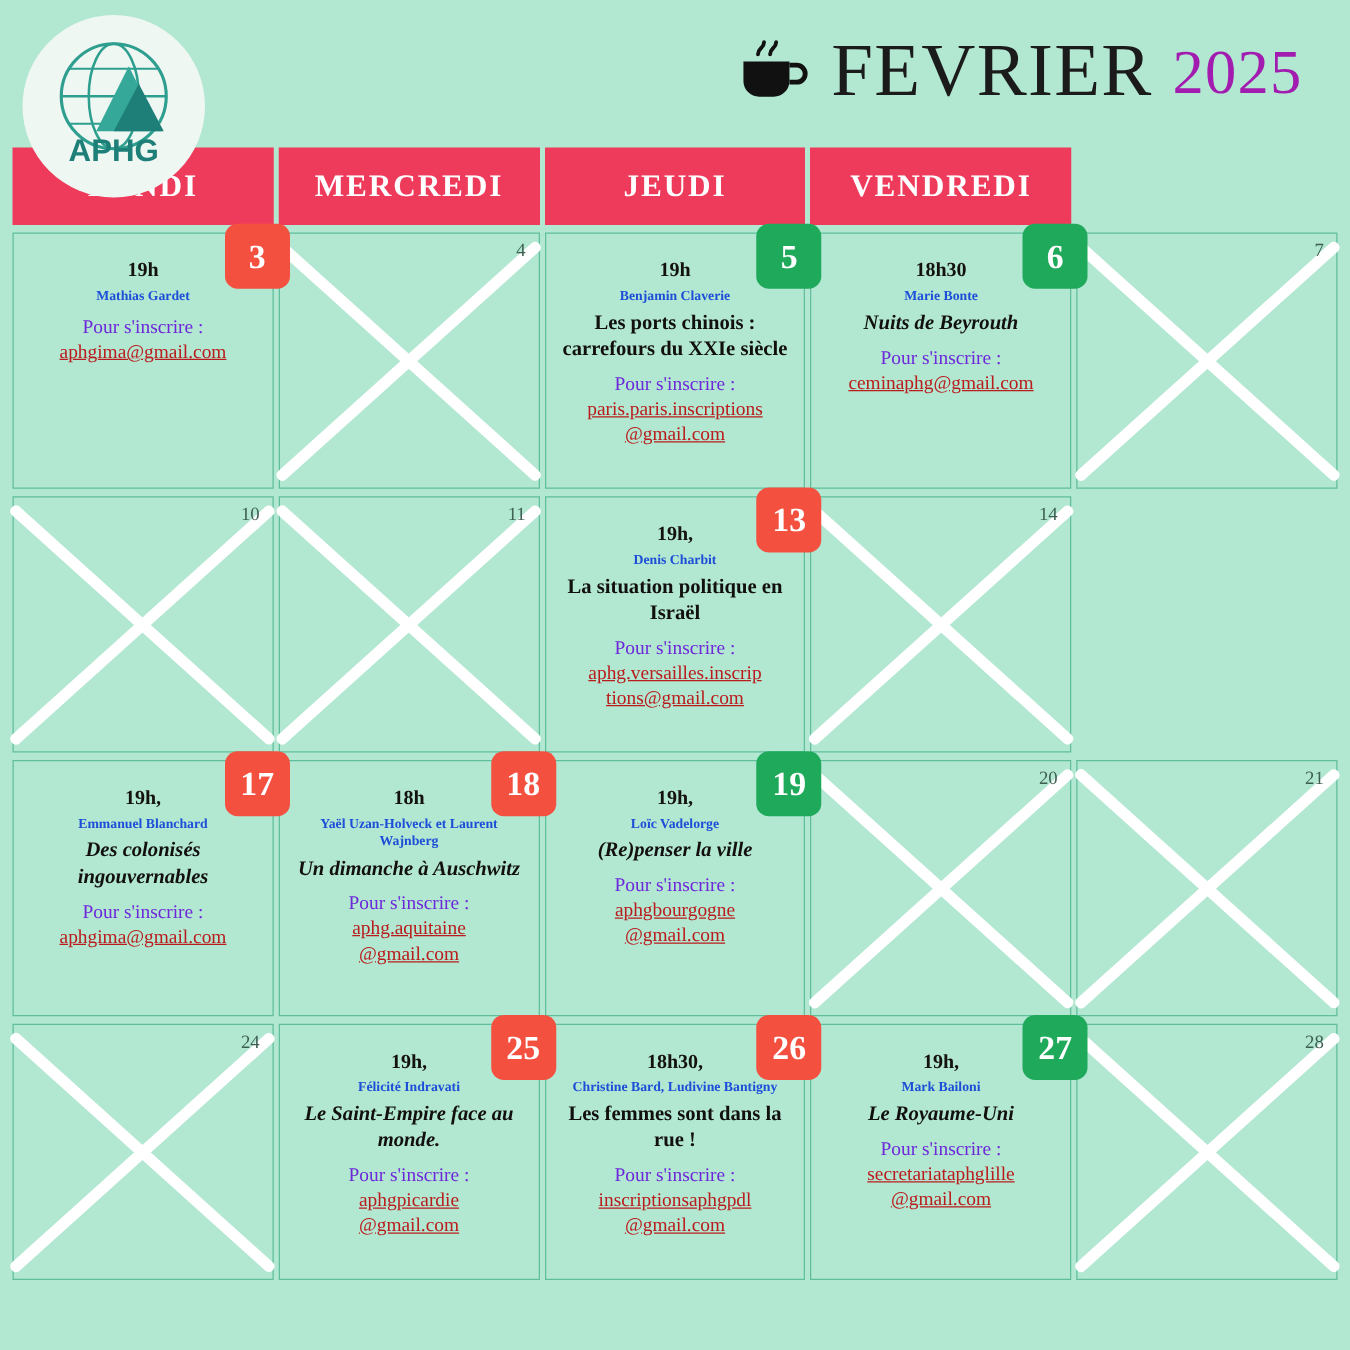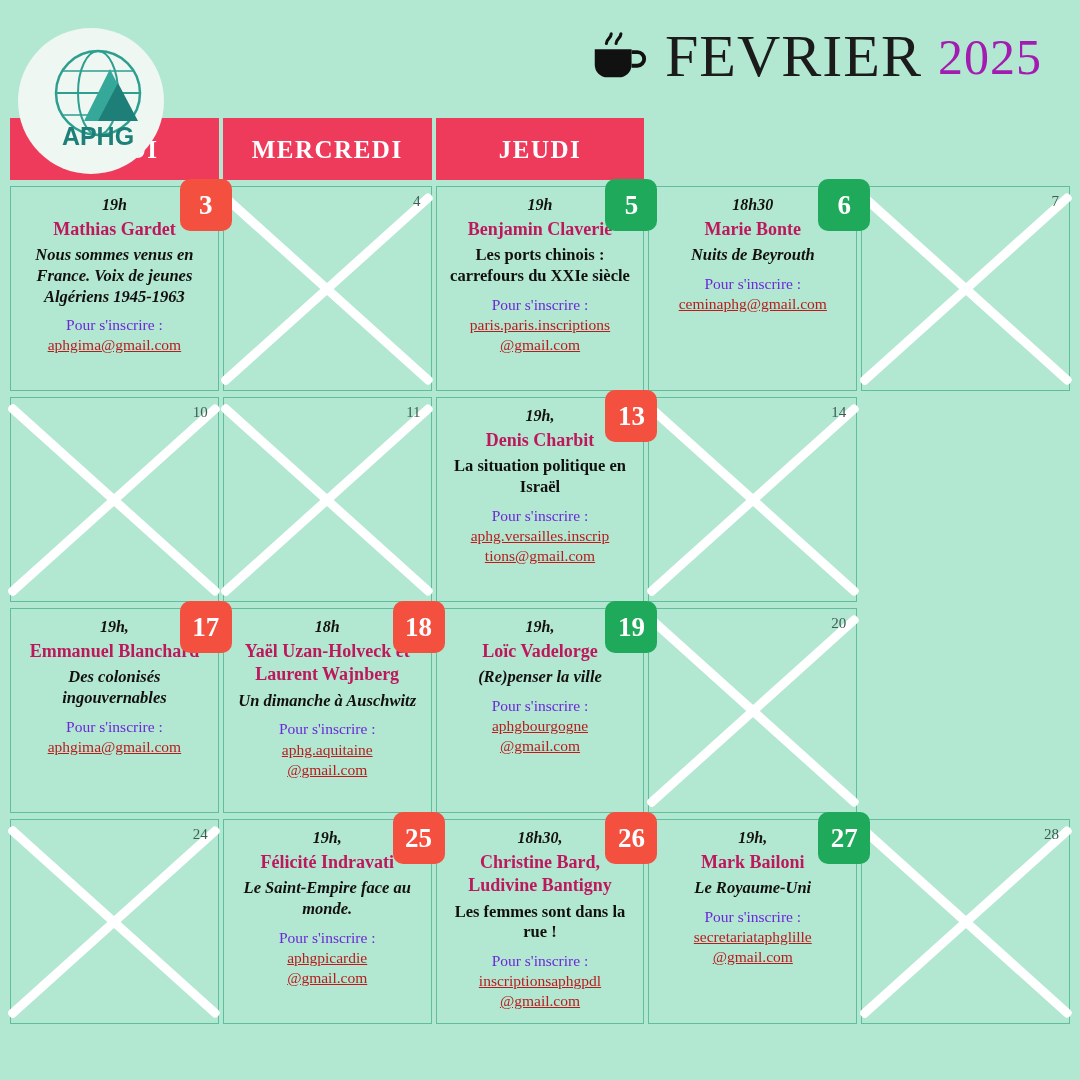--- a/index.html
+++ b/index.html
@@ -38,28 +38,28 @@
     font-family: "Liberation Serif", serif;
     font-size: 50px;
     color: #a21caf;
     letter-spacing: 1px;
   }
 
   
   .logo {
     position: absolute;
     left: 18px;
-    top: 28px;
+    top: 12px;
     width: 146px;
     height: 146px;
     border-radius: 50%;
     background: #eef7f2;
     z-index: 40;
     display: flex;
-    align-items: flex-end;
+    align-items: center;
     justify-content: center;
     flex-direction: column;
   }
   .logo svg { display: block; }
 
   
   .calendar {
     position: absolute;
     left: 10px;
     top: 118px;
@@ -134,28 +134,27 @@
     background: #ffffff;
     border-radius: 4px;
   }
   .cross .bar.a { transform: translate(-50%, -50%) rotate(42deg); }
   .cross .bar.b { transform: translate(-50%, -50%) rotate(-42deg); }
 
   .time {
     font-size: 16px;
     font-weight: bold;
     color: #14120f;
-    margin-top: 0;
+    margin-top: 12px;
     line-height: 1.25;
-    font-style: italic;
   }
   .speaker {
-    font-size: 18px;
-    font-weight: bold;
-    color: #be185d;
+    font-size: 11px;
+    font-weight: bold;
+    color: #1d4ed8;
     line-height: 1.3;
     margin-top: 3px;
   }
   .topic {
     font-size: 16.5px;
     font-weight: bold;
     font-style: italic;
     color: #12100e;
     line-height: 1.25;
     margin-top: 4px;
@@ -203,28 +202,28 @@
     <path d="M66 86 L86 48 L106 86 Z" fill="#1d7f78"></path>
     <text x="66" y="110" font-family="Liberation Sans, sans-serif" font-size="25" font-weight="bold" fill="#1d7f78" text-anchor="middle">APHG</text>
   </svg>
 </div>
 
 <div class="calendar">
   <div class="daysrow">
     <div class="dayhead">LUNDI</div>
     <div class="dayhead">MERCREDI</div>
     <div class="dayhead">JEUDI</div>
+    <div class="dayhead">VENDREDI</div>
   </div>
   <div id="weeks-container">
       <div class="weekrow">
         <div class="cell">
           <div class="badge red">3</div>
           <div class="time">19h</div>
           <div class="speaker">Mathias Gardet</div>
-          <div class="topic">Nous sommes venus en France. Voix de jeunes Algériens 1945-1963</div>
           <div class="signup">Pour s'inscrire :</div>
           <span class="mail">aphgima@gmail.com</span>
         </div>
         <div class="cell">
           <div class="cross">
             <div class="bar a"></div>
             <div class="bar b"></div>
           </div>
           <div class="datenum-plain">4</div>
         </div>
@@ -312,20 +311,27 @@
           <span class="mail">aphgbourgogne</span>
           <span class="mail">@gmail.com</span>
         </div>
         <div class="cell">
           <div class="cross">
             <div class="bar a"></div>
             <div class="bar b"></div>
           </div>
           <div class="datenum-plain">20</div>
         </div>
+        <div class="cell">
+          <div class="cross">
+            <div class="bar a"></div>
+            <div class="bar b"></div>
+          </div>
+          <div class="datenum-plain">21</div>
+        </div>
       </div>
       <div class="weekrow">
         <div class="cell">
           <div class="cross">
             <div class="bar a"></div>
             <div class="bar b"></div>
           </div>
           <div class="datenum-plain">24</div>
         </div>
         <div class="cell">

